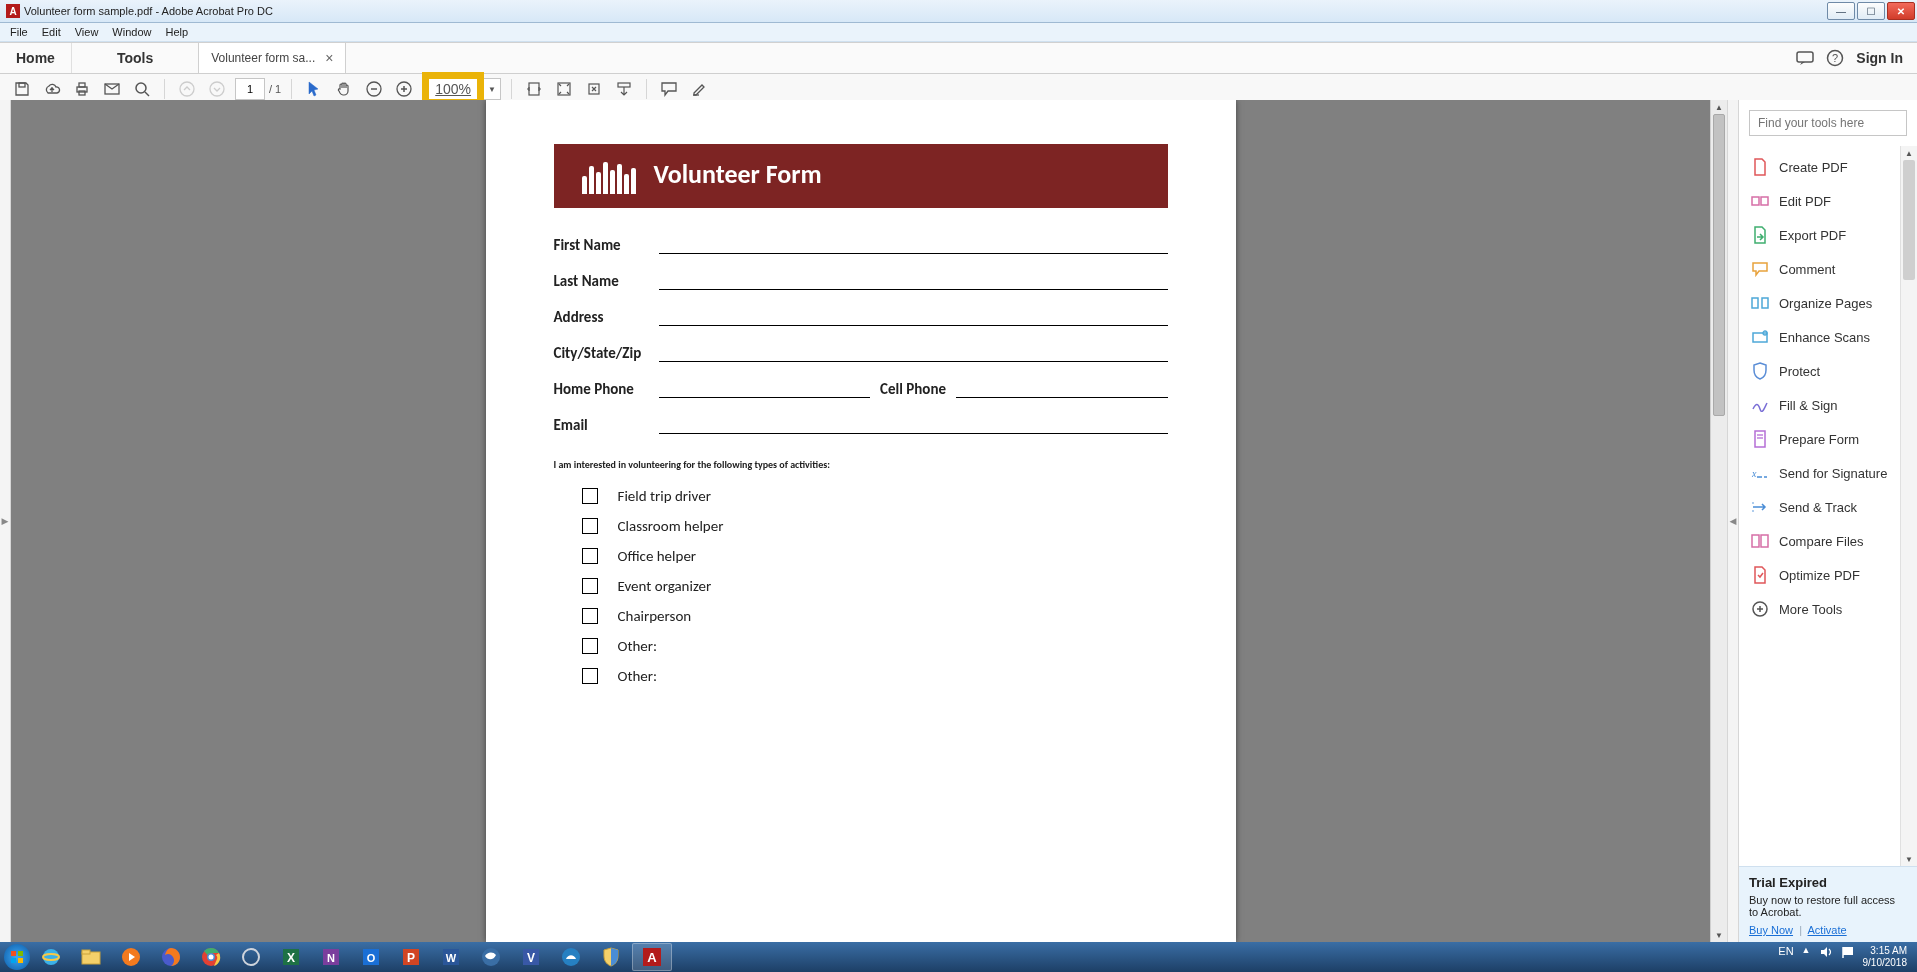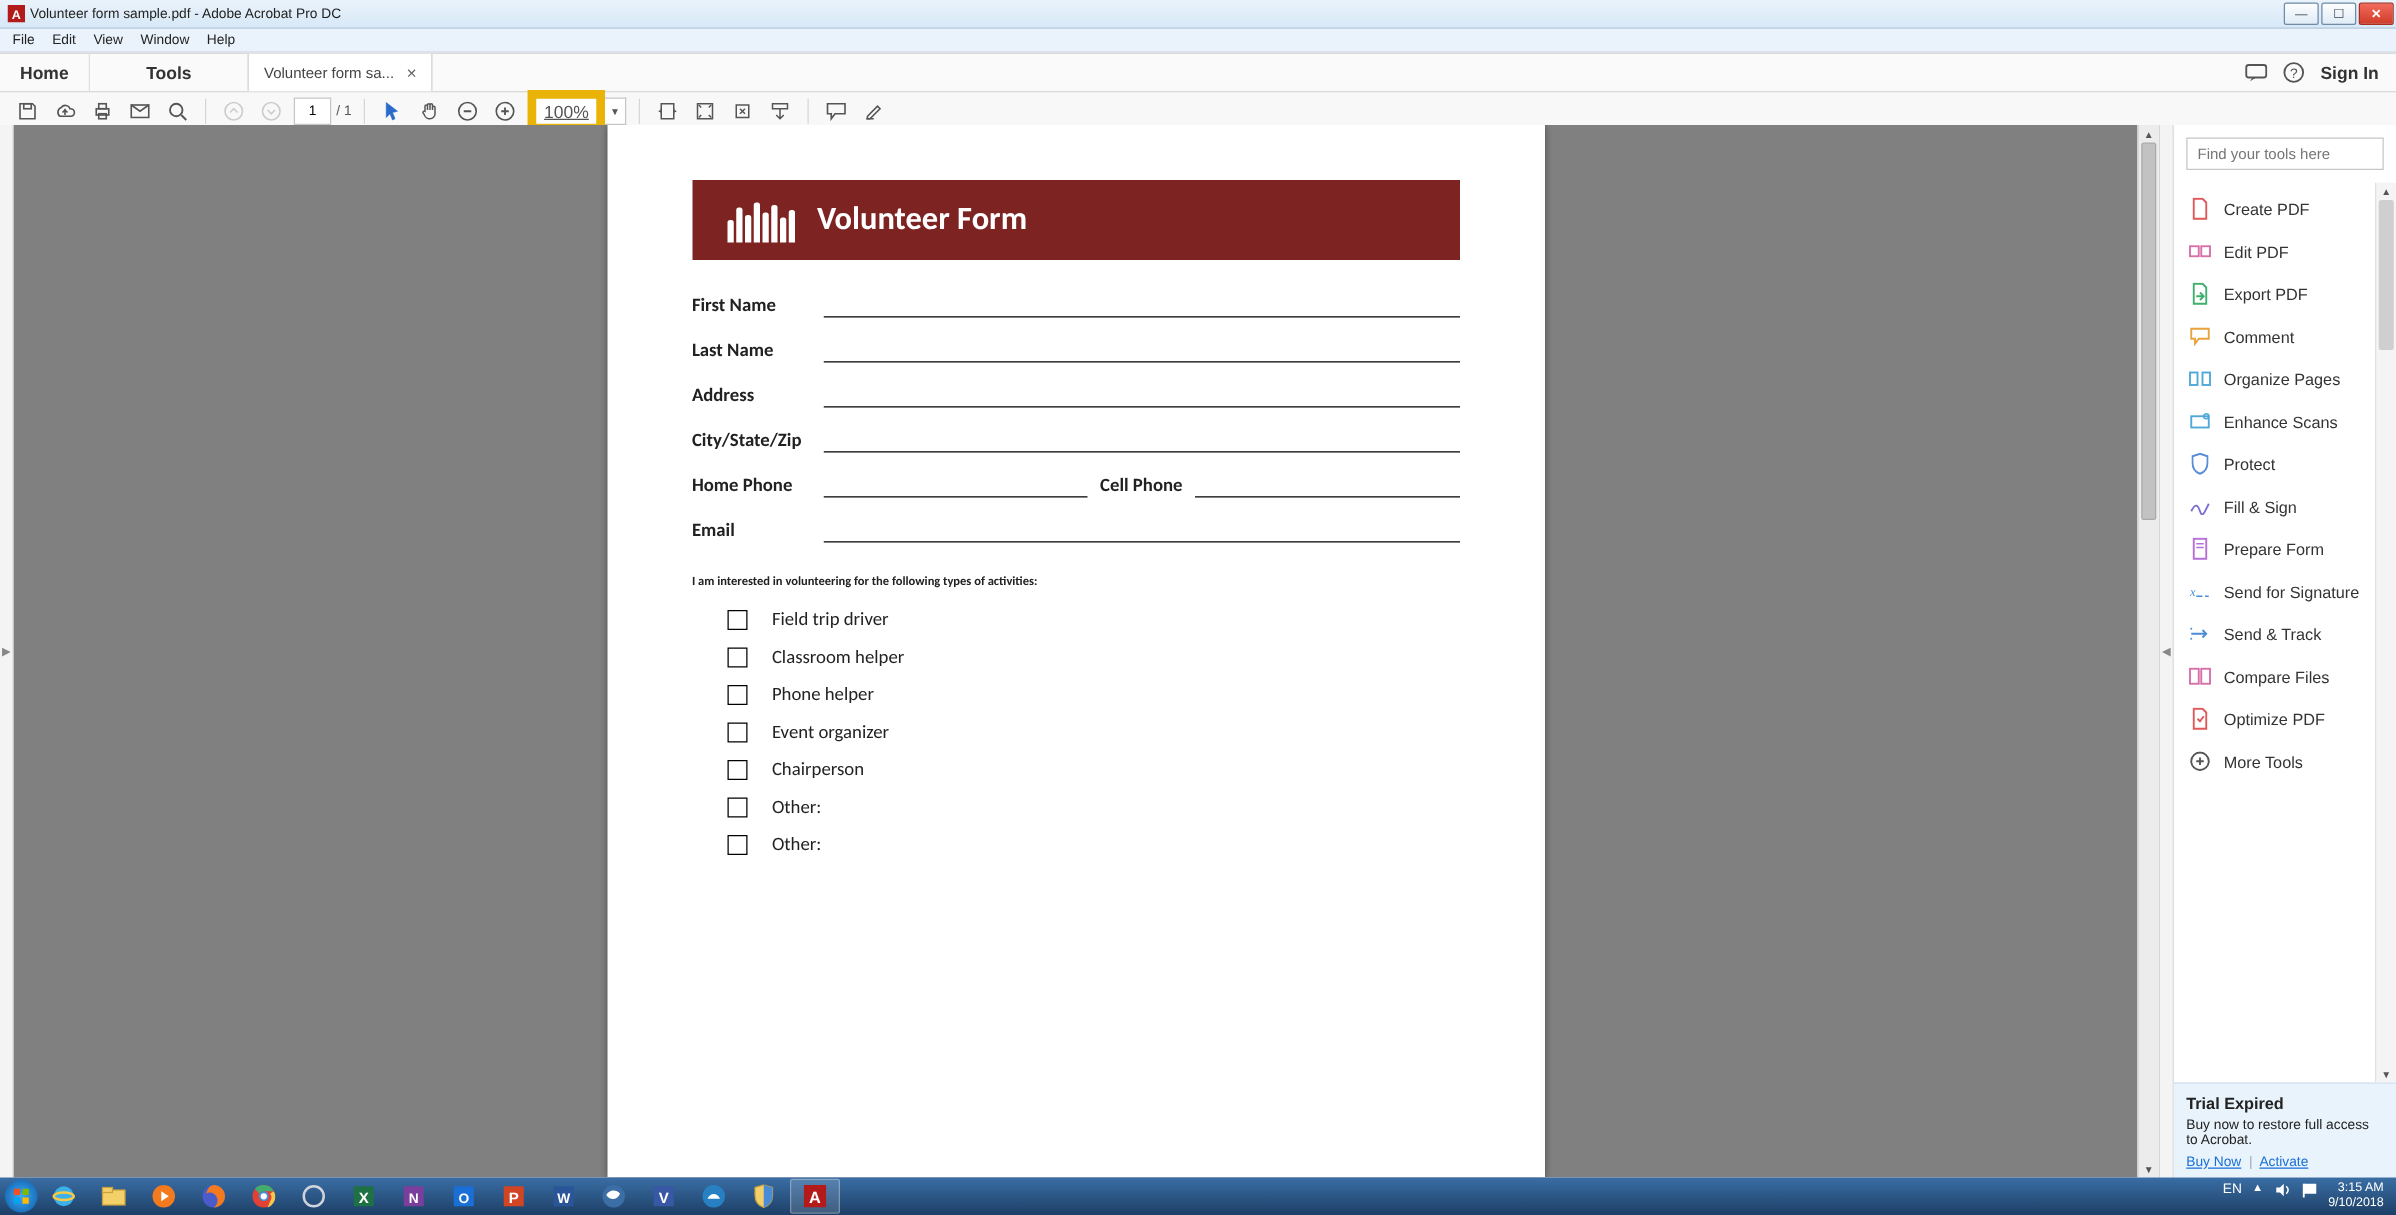--- a/index.html
+++ b/index.html
@@ -470,21 +470,21 @@
         <div class="chk-row">
             <span class="chk-box"></span>
             <span>Field trip driver</span>
           </div>
         <div class="chk-row">
             <span class="chk-box"></span>
             <span>Classroom helper</span>
           </div>
         <div class="chk-row">
             <span class="chk-box"></span>
-            <span>Phone helper</span>
+            <span>Office helper</span>
           </div>
         <div class="chk-row">
             <span class="chk-box"></span>
             <span>Event organizer</span>
           </div>
         <div class="chk-row">
             <span class="chk-box"></span>
             <span>Chairperson</span>
           </div>
         <div class="chk-row">

